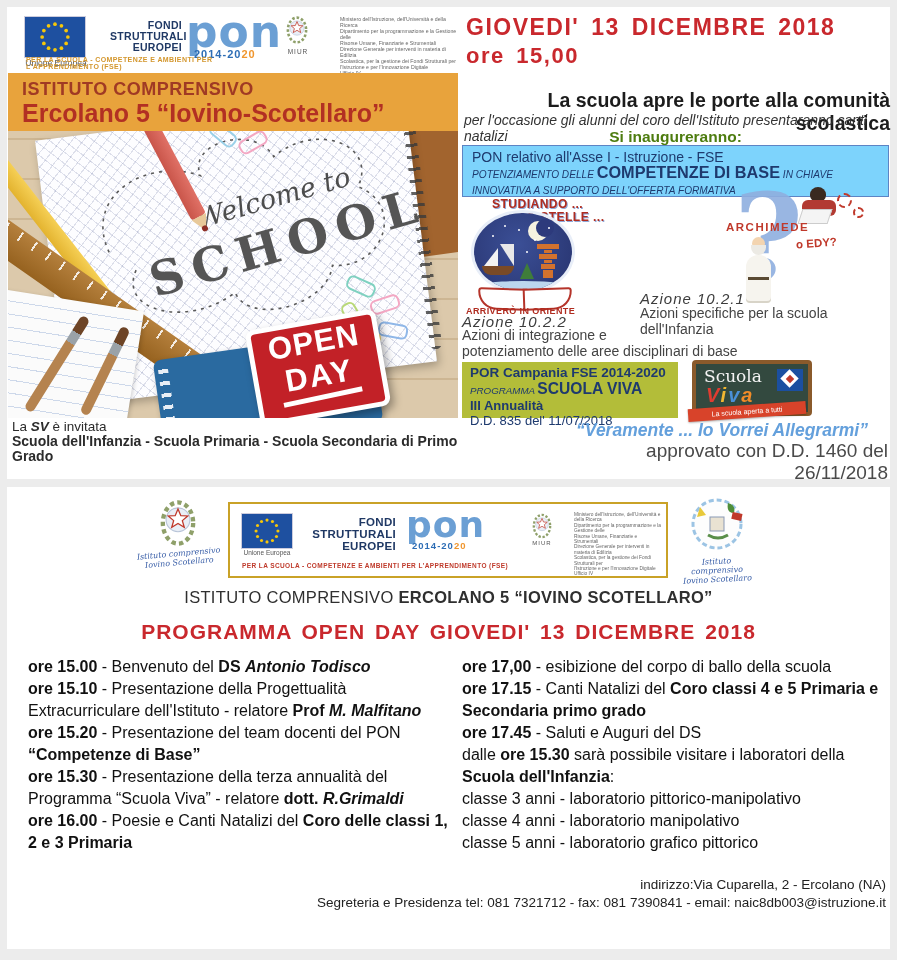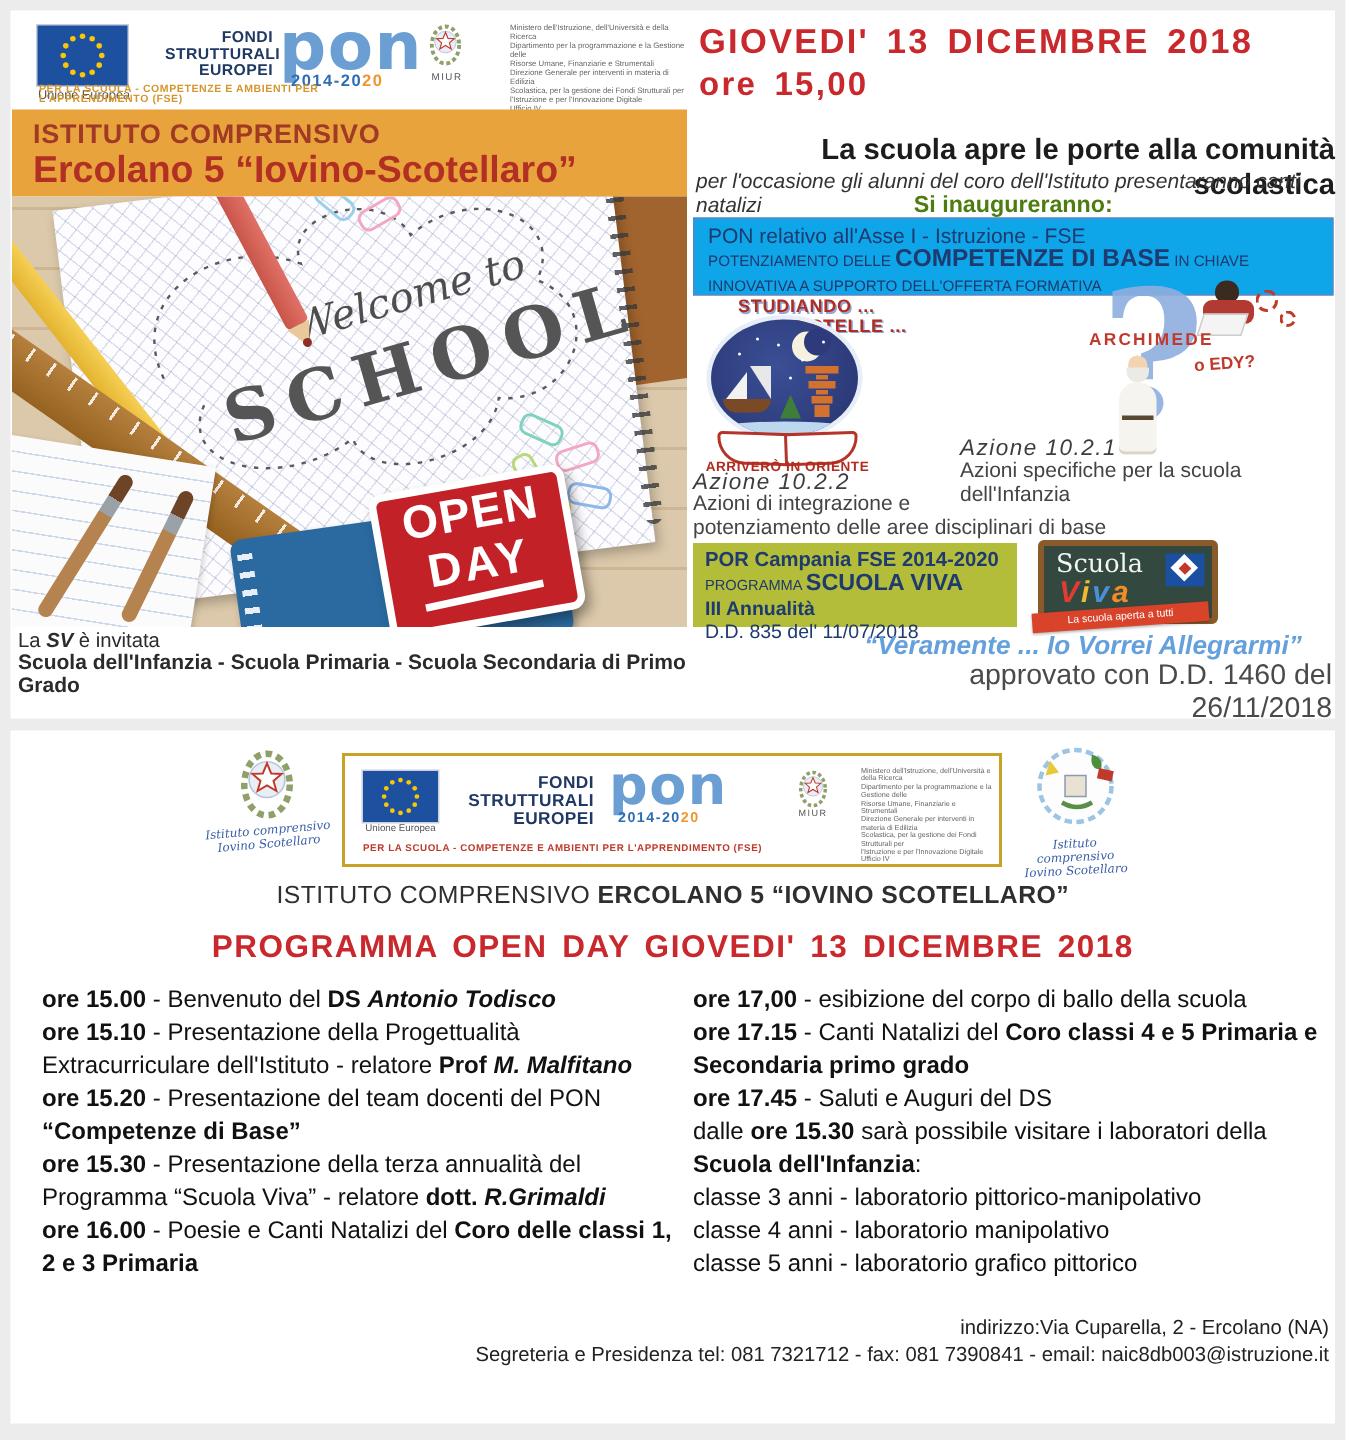--- a/index.html
+++ b/index.html
@@ -4,21 +4,21 @@
 <style>
   html,body{margin:0;padding:0;background:#fff;}
   .page{position:relative;width:897px;height:960px;background:#ececec;overflow:hidden;
         font-family:"Liberation Sans",sans-serif;color:#222;}
   .card{position:absolute;background:#fff;}
   .card-top{left:7px;top:7px;width:883px;height:472px;}
   .card-bottom{left:7px;top:487px;width:883px;height:462px;}
   .abs{position:absolute;}
   .r-b{font-weight:700;}
   .r-i{font-style:italic;}
-  .r-sc{font-size:.78em;}
+  .r-sc{font-size:.78em;font-style:italic;}
   .r-big{font-size:1.25em;font-weight:700;}
   .pre{white-space:pre-line;}
 
   
   .eu-flag{width:60px;height:40px;background:#1e50a0;box-shadow:0 0 0 1px #ccd;}
   .eu-label{font-size:8.5px;color:#555;text-align:center;}
   .fondi{font-size:10.5px;line-height:11px;font-weight:700;color:#1f3864;text-align:right;letter-spacing:.3px;}
   .pon-word{font-size:44px;line-height:40px;font-weight:700;color:#6b9fd4;letter-spacing:1px;font-family:"DejaVu Sans",sans-serif;}
   .pon-years{font-size:11px;font-weight:700;color:#2d6db5;letter-spacing:1px;}
   .pon-years .orange{color:#f0962e;}
@@ -81,21 +81,21 @@
   .invite .l3{font-weight:700;font-size:14px;}
 
   
   .red-title{color:#c9282d;font-weight:800;letter-spacing:1.5px;word-spacing:4px;}
   .ev-date1{left:466px;top:10px;font-size:23px;}
   .ev-date2{left:466px;top:40px;font-size:22px;}
   .ev-address{left:466px;top:70px;font-size:15px;color:#3d3d3d;}
   .ev-headline{left:464px;top:88px;font-size:19.5px;font-weight:700;color:#1c1c1c;text-align:right;}
   .ev-subline{left:464px;top:111px;font-size:14px;color:#333;}
   .ev-inaug{left:462px;top:127px;width:427px;text-align:center;font-size:15.5px;font-weight:700;color:#4d7c0f;}
-  .pon-box{left:462px;top:144px;width:427px;height:52px;background:#0ea5e9;border:1px solid #5d84c4;
+  .pon-box{left:462px;top:144px;width:427px;height:52px;background:#7dd3fc;border:1px solid #5d84c4;
            color:#1e3a6e;padding:3px 9px;box-sizing:border-box;}
   .pon-box .bl1{font-size:14px;}
   .pon-box .bl2{font-size:13px;line-height:15px;}
 
   .stelle-t1{left:492px;top:196px;font-size:12px;font-weight:800;color:#b02c20;letter-spacing:.5px;text-shadow:1px 1px 0 #8fa8d8;}
   .stelle-t2{left:520px;top:209px;font-size:12px;font-weight:800;color:#b02c20;letter-spacing:.5px;text-shadow:1px 1px 0 #8fa8d8;}
   .stelle-img{left:474px;top:212px;width:98px;height:78px;border-radius:50%;overflow:hidden;
               background:radial-gradient(circle at 45% 40%,#3b4f96,#27336e);box-shadow:0 0 0 3px #e8eef8;}
   .moon{position:absolute;right:24px;top:8px;width:20px;height:20px;border-radius:50%;background:#f5f2e0;}
   .moon-mask{position:absolute;right:18px;top:6px;width:18px;height:18px;border-radius:50%;background:#2d3a7c;}
@@ -105,21 +105,21 @@
   .sail{position:absolute;width:0;height:0;border-style:solid;}
   .sail1{left:10px;bottom:25px;border-width:0 0 18px 14px;border-color:transparent transparent #f2f2f2 transparent;}
   .sail2{left:26px;bottom:25px;border-width:0 14px 22px 0;border-color:transparent #e8e8e8 transparent transparent;}
   .pagoda{position:absolute;right:12px;bottom:14px;width:24px;height:34px;}
   .pagoda div{margin:1px auto;background:#d2722e;}
   .tree{position:absolute;right:38px;bottom:12px;width:0;height:0;border-left:7px solid transparent;border-right:7px solid transparent;border-bottom:16px solid #3f7d3a;}
   .waves{position:absolute;left:-6px;bottom:-4px;width:110px;height:14px;background:#bcd7ee;border-radius:50%;}
   .book-half{position:absolute;top:288px;width:45px;height:18px;background:#fff;border:2px solid #b5342a;}
   .bh-l{left:478px;border-radius:4px 0 2px 22px;transform:rotate(2deg);}
   .bh-r{left:523px;border-radius:0 4px 22px 2px;transform:rotate(-2deg);}
-  .stelle-banner{left:466px;top:306px;width:118px;text-align:center;font-size:9px;font-weight:800;color:#b02c20;letter-spacing:.4px;}
+  .stelle-banner{left:466px;top:306px;width:118px;font-size:9px;font-weight:800;color:#b02c20;letter-spacing:.4px;}
   .azione-t{font-size:15px;font-style:italic;color:#3d3d3d;letter-spacing:1px;}
   .azione-d{font-size:14px;line-height:15.5px;color:#444;}
 
   .arch{left:700px;top:184px;width:170px;height:126px;}
   .arch .qmark{position:absolute;left:34px;top:-18px;font-size:118px;font-weight:700;color:#8fafdf;font-family:"DejaVu Serif",serif;opacity:.9;}
   .arch .kid-head{position:absolute;right:44px;top:2px;width:16px;height:15px;border-radius:50% 50% 45% 45%;background:#3a2a20;}
   .arch .kid-body{position:absolute;right:34px;top:15px;width:34px;height:16px;border-radius:6px;background:#b23a32;}
   .arch .laptop{position:absolute;right:40px;top:24px;width:28px;height:13px;background:#f4f4f4;transform:skewX(-18deg);border:1px solid #ccc;}
   .arch .gear{position:absolute;right:18px;top:8px;width:11px;height:11px;border:2.5px dashed #c0392b;border-radius:50%;}
   .arch .gear2{right:6px;top:22px;width:7px;height:7px;border-width:2px;}

